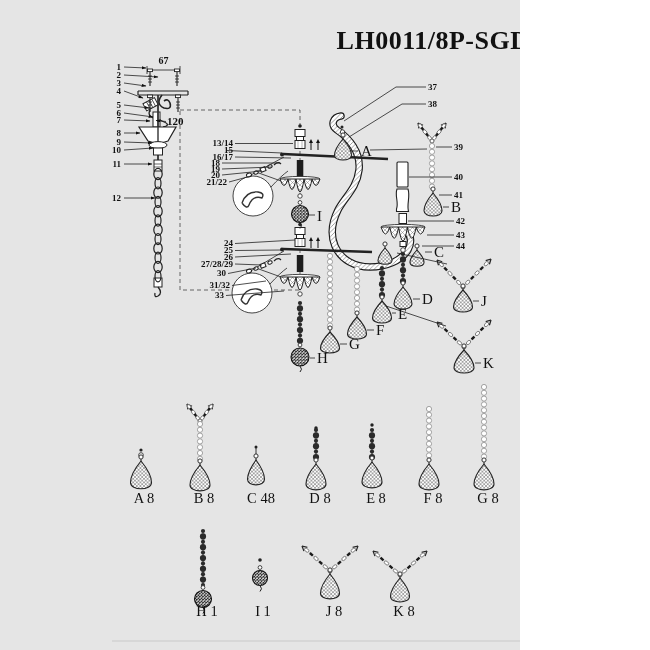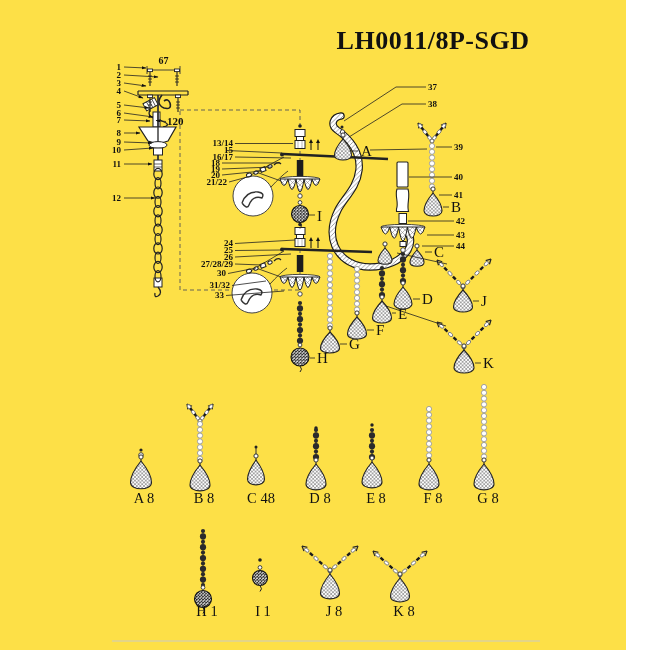--- a/index.html
+++ b/index.html
@@ -1,16 +1,16 @@
 <!DOCTYPE html>
 <html><head>
 <meta charset="utf-8">
 <style>
   html,body{margin:0;padding:0;background:#fff;}
-  .stage{width:626px;height:650px;background:#fde047;position:relative;overflow:hidden;}
+  .stage{width:520px;height:650px;background:#e5e5e5;position:relative;overflow:hidden;}
   svg{display:block;}
   text{font-family:"Liberation Serif","DejaVu Serif",serif;fill:#111;}
   .title{font-size:26px;font-weight:600;letter-spacing:0.5px;}
   .co{font-size:9px;font-weight:bold;}
   .dim{font-size:10px;font-weight:bold;}
   .dim2{font-size:11px;font-weight:bold;}
   .letter{font-size:15px;}
   .plabel{font-size:14.5px;}
   .ln{stroke:#222;stroke-width:0.8;fill:none;}
   .thin{stroke:#333;stroke-width:0.9;fill:none;}

